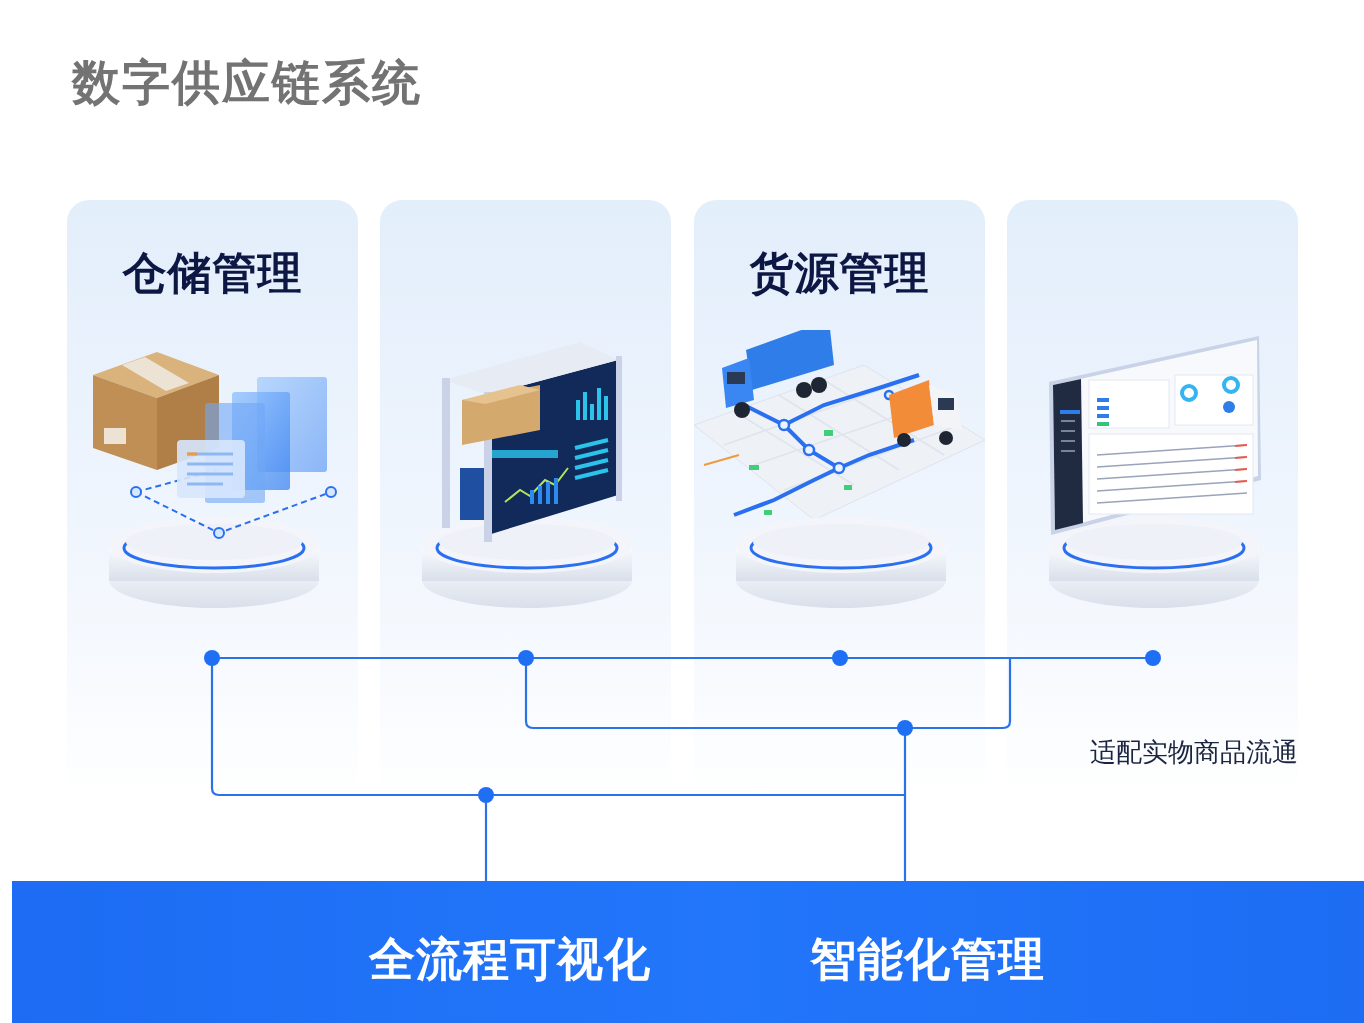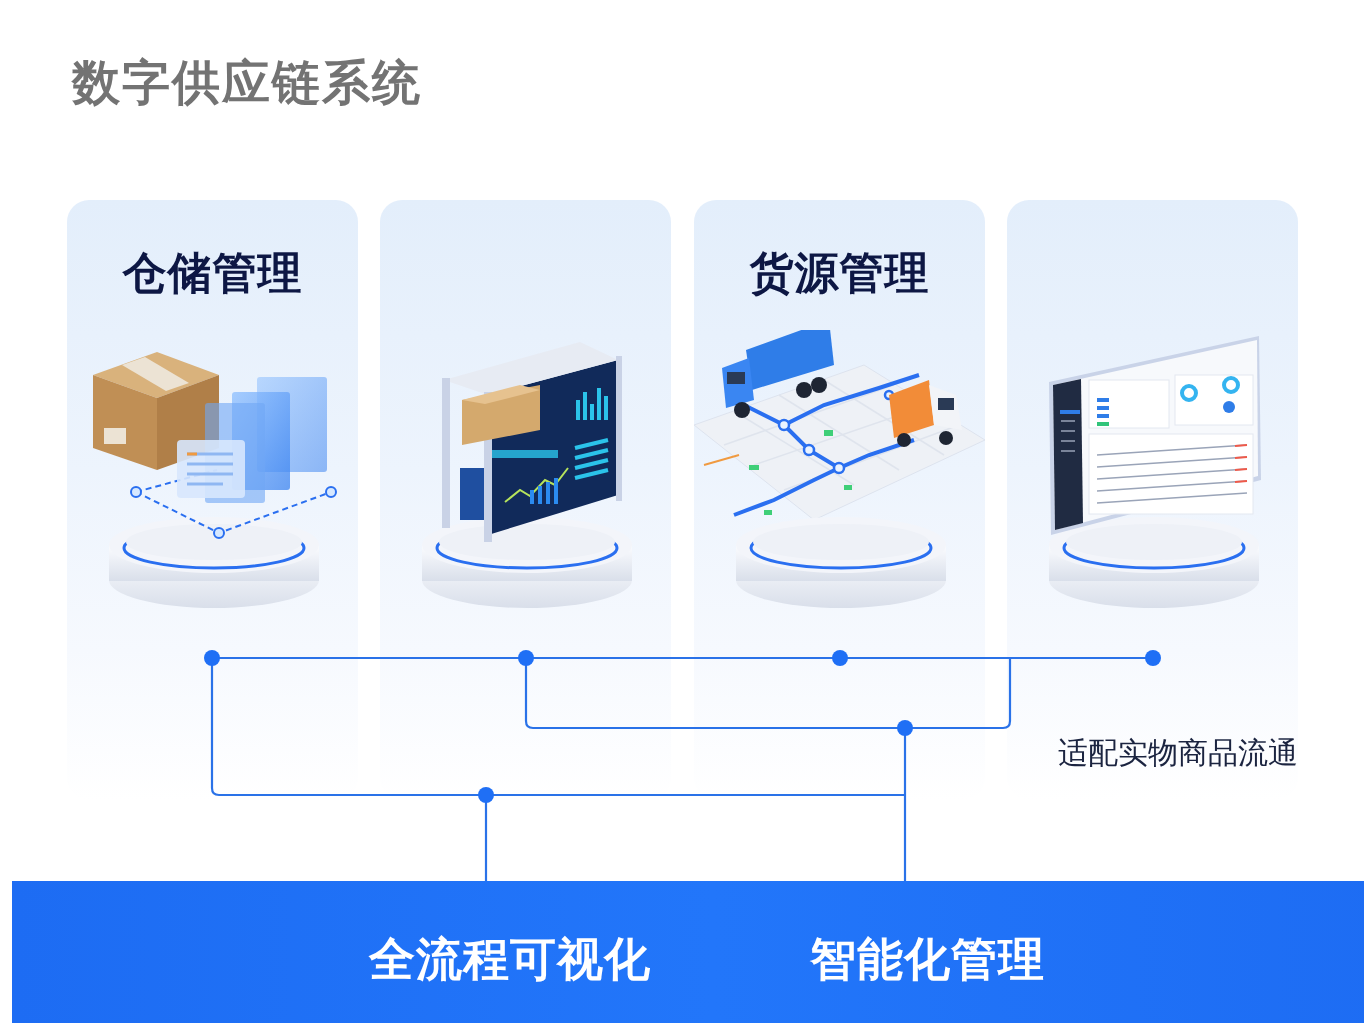--- a/index.html
+++ b/index.html
@@ -2,21 +2,21 @@
 <html><head>
 <meta charset="utf-8">
 <style>
   html,body{margin:0;padding:0;}
   body{width:1364px;height:1023px;position:relative;overflow:hidden;background:#ffffff;font-family:"DejaVu Sans","Liberation Sans",sans-serif;}
   .title{position:absolute;left:72px;top:58px;font-size:48px;font-weight:bold;color:#737373;letter-spacing:2px;line-height:1;margin:0;}
   .card{position:absolute;top:200px;width:291px;height:600px;border-radius:22px;
     background:linear-gradient(180deg,#e3eefb 0%,#edf4fd 45%,#f6f9fe 75%,rgba(255,255,255,0) 100%);}
   .card-title{position:absolute;left:0;right:0;top:44px;text-align:center;font-size:44px;font-weight:bold;color:#0d1744;letter-spacing:1px;}
   .illus{position:absolute;left:0;top:130px;width:291px;height:290px;}
-  .side-note{position:absolute;right:66px;top:731px;text-align:right;font-size:30px;line-height:43px;color:#1b2440;}
+  .side-note{position:absolute;right:66px;top:731px;text-align:right;font-size:26px;line-height:43px;color:#1b2440;}
   .bottom-bar{position:absolute;left:12px;top:881px;width:1364px;height:142px;background:linear-gradient(90deg,#1d6cf3,#2276fa 50%,#1d6cf3);padding-left:39px;}
   .bar-label{position:absolute;top:48px;font-size:46px;font-weight:bold;color:#ffffff;letter-spacing:1px;}
   svg.connectors{position:absolute;left:0;top:0;width:1364px;height:1023px;pointer-events:none;}
 </style>
 </head>
 <body>
 
 <h1 class="title">数字供应链系统</h1>
 
 <div class="card" style="left:67px;">

